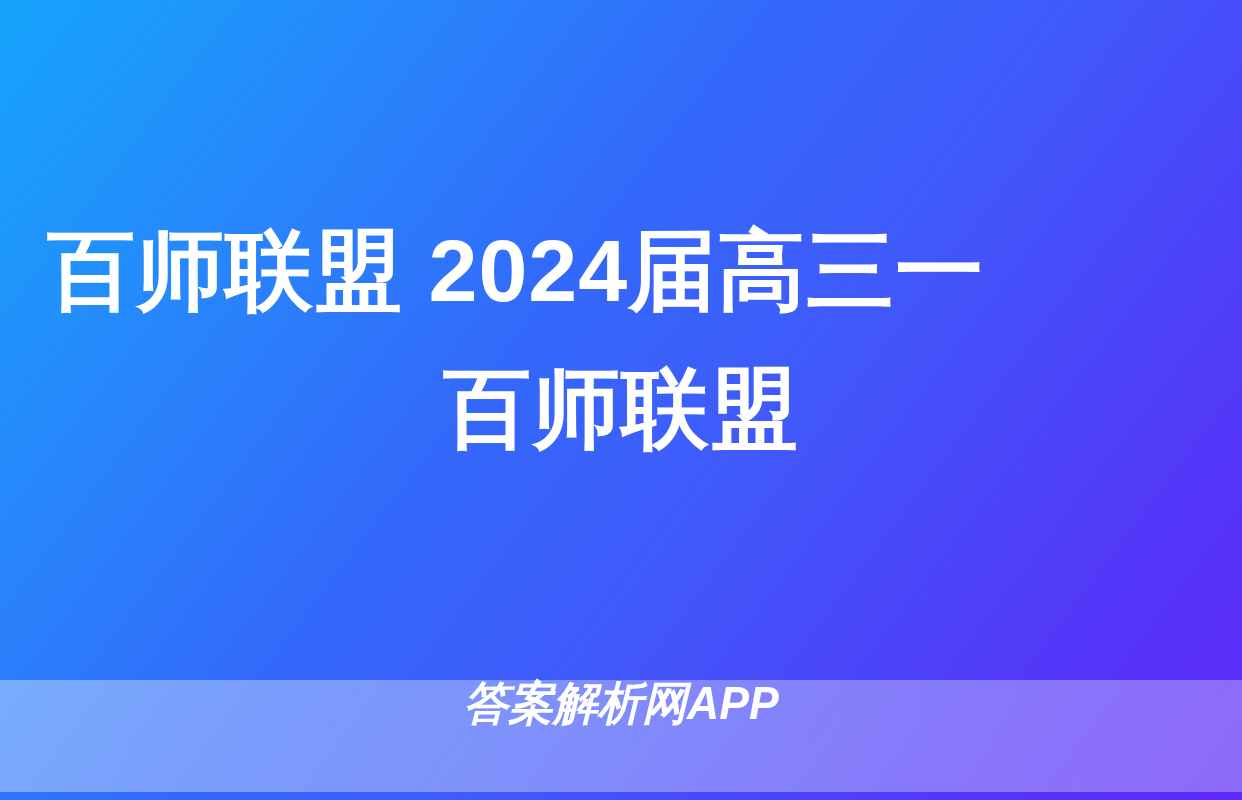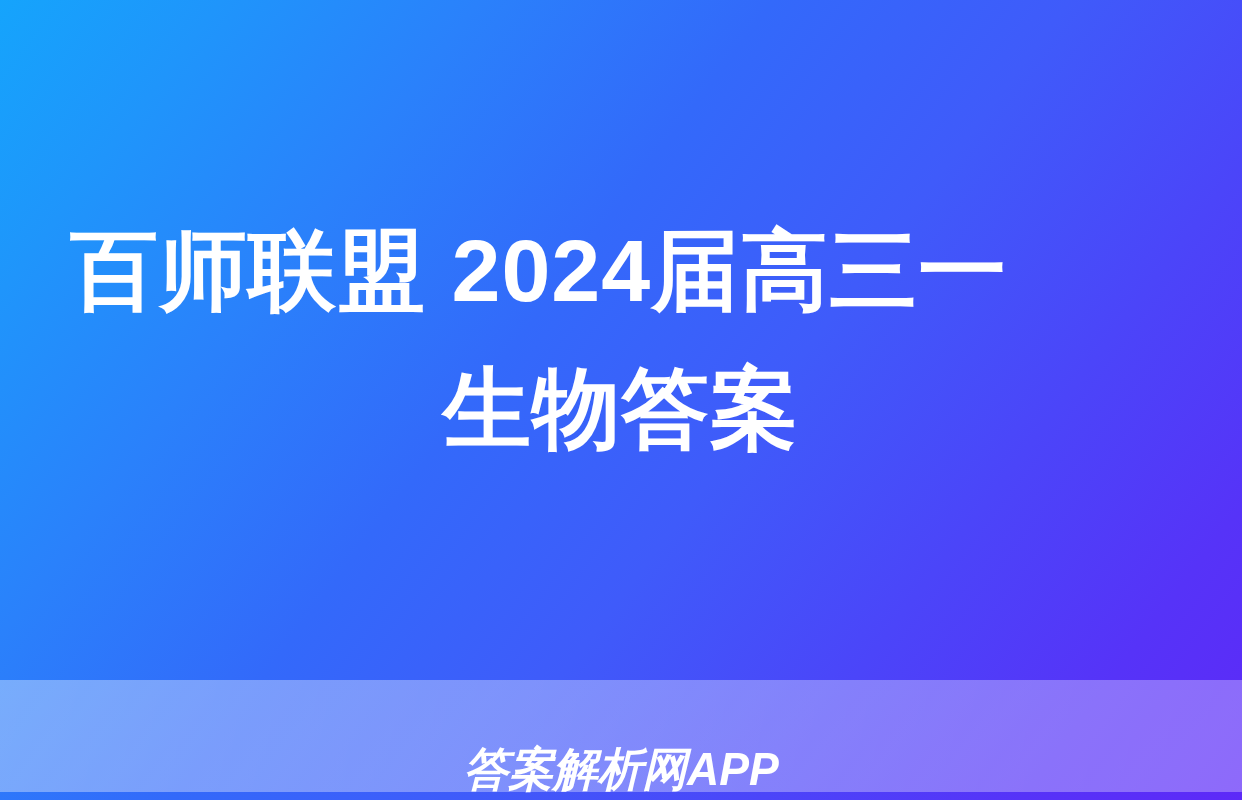--- a/index.html
+++ b/index.html
@@ -32,21 +32,21 @@
     position: absolute;
     left: 0;
     top: 0;
     width: 1242px;
     height: 680px;
     display: flex;
     flex-direction: column;
     align-items: center;
     justify-content: center;
     box-sizing: border-box;
-    padding: 0 56px;
+    padding: 0 33px;
   }
 
   .headline {
     width: 100%;
     text-align: center;
     color: #ffffff;
     font-size: 88px;
     line-height: 138px;
     font-weight: 700;
     letter-spacing: 1px;
@@ -74,21 +74,21 @@
     position: absolute;
     left: 0;
     top: 680px;
     width: 1242px;
     height: 112px;
     background: linear-gradient(100deg,
       rgba(255,255,255,0.36) 0%,
       rgba(255,255,255,0.33) 45%,
       rgba(255,255,255,0.30) 100%);
     display: flex;
-    align-items: flex-end;
+    align-items: flex-start;
     justify-content: center;
   }
 
   .watermark {
     color: #ffffff;
     font-size: 46px;
     font-weight: 700;
     font-style: italic;
     letter-spacing: 0px;
     line-height: 1;
@@ -97,21 +97,21 @@
   }
 </style>
 </head>
 <body>
 
 <div id="poster">
 
   <div class="headline-area">
     <div class="headline">
       <span class="line line-1">百师联盟 2024届高三一</span>
-      <span class="line line-3">生物答案</span>
+      <span class="line line-3">百师联盟</span>
     </div>
   </div>
 
   <div class="footer-band">
     <div class="watermark">答案解析网APP</div>
   </div>
 
 </div>
 
 </body></html>

